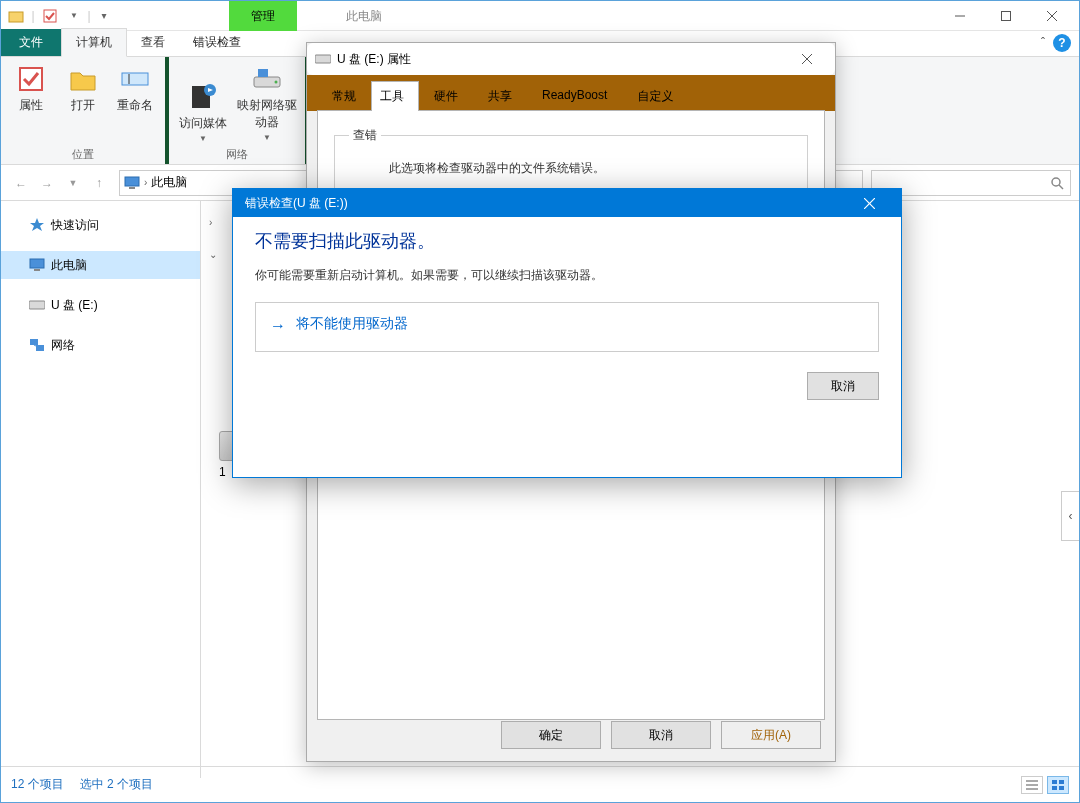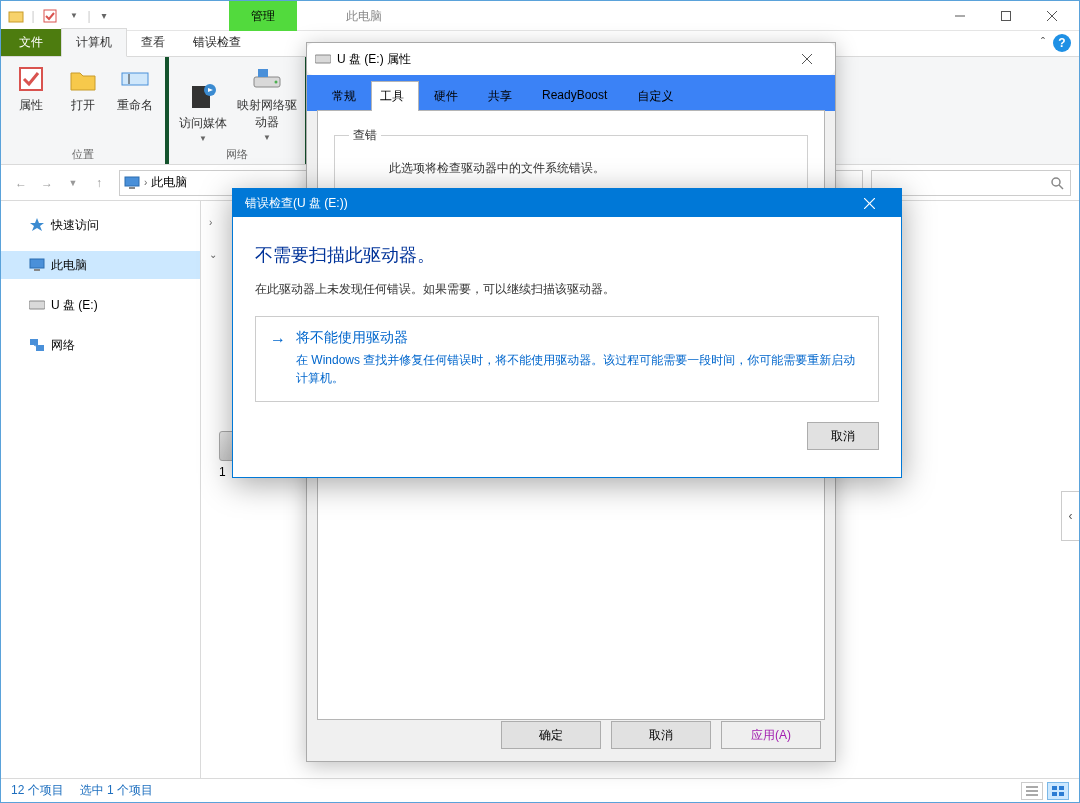--- a/index.html
+++ b/index.html
@@ -12,21 +12,21 @@
 .titlebar .qat { display: flex; gap: 2px; align-items: center; }
 .qat-icon { width: 22px; height: 22px; display:flex; align-items:center; justify-content:center; border:1px solid transparent; }
 .titlebar .right { margin-left: auto; display:flex; }
 .win-btn { width: 46px; height: 30px; display:flex; align-items:center; justify-content:center; color:#555;}
 
 .manage-tab { position:absolute; left:228px; top:0; height:30px; padding:0 22px; background:#52da3d; color:#000; display:flex; align-items:center; font-size:12px;}
 .window-title { position:absolute; left:345px; top:0; height:30px; display:flex; align-items:center; color:#888; font-size:12px;}
 
 .ribbon-tabs { height: 26px; background:#fff; display:flex; align-items:flex-end; border-bottom:1px solid #dadada; position:relative;}
 .ribbon-tab { padding: 5px 14px 5px; font-size: 12px; color:#333; cursor:default;}
-.ribbon-tab.file { background:#4d7c0f; color:#fff; padding:5px 18px;}
+.ribbon-tab.file { background:#0f766e; color:#fff; padding:5px 18px;}
 .ribbon-tab.active { background:#f5f6f7; border:1px solid #dadada; border-bottom:1px solid #f5f6f7; margin-bottom:-1px;}
 .ribbon-tab.drivetool { color:#222; }
 .ribbon-help { position:absolute; right:8px; top:3px; display:flex; gap:8px; align-items:center;}
 .help-circle { width:18px; height:18px; border-radius:50%; background:#1e90e5; color:#fff; display:flex; align-items:center; justify-content:center; font-size:12px; font-weight:bold;}
 
 .ribbon-body { height: 108px; background:#f5f6f7; border-bottom:1px solid #dadada; display:flex; }
 .ribbon-group { border-right:4px solid #14532d; padding: 4px 6px 2px; display:flex; flex-direction:column; }
 .ribbon-group .items { display:flex; gap:4px; flex:1;}
 .ribbon-item { width:48px; display:flex; flex-direction:column; align-items:center; gap:2px; padding:2px; font-size:12px; color:#333; text-align:center;}
 .ribbon-item .ico { width:32px; height:32px; display:flex; align-items:center; justify-content:center;}
@@ -42,47 +42,47 @@
 .nav-pane { width:200px; border-right:1px solid #dadada; padding:10px 0; }
 .nav-item { height:28px; display:flex; align-items:center; gap:6px; padding-left:28px; font-size:12px;}
 .nav-item.selected { background:#cce8ff; }
 .nav-item .ico { width:16px; height:16px; display:flex; align-items:center; justify-content:center;}
 .content { flex:1; padding:10px 8px; position:relative;}
 .content .row { display:flex; align-items:center; gap:4px; height:22px; font-size:12px; color:#333;}
 .chev { color:#666; font-size:10px;}
 .drive-tile { position:absolute; left:18px; top:230px; display:flex; flex-direction:column; align-items:flex-start; gap:4px;}
 .drive-tile .dico { width:48px; height:30px; background:linear-gradient(#e8e8e8,#cfcfcf); border:1px solid #aaa; border-radius:3px;}
 
-.statusbar { position:absolute; bottom:0; left:0; right:0; height:24px; border-top:1px solid #dadada; display:flex; align-items:center; padding:0 10px; gap:16px; font-size:12px; color:#1e6fbf;}
+.statusbar { position:absolute; bottom:0; left:0; right:0; height:36px; border-top:1px solid #dadada; display:flex; align-items:center; padding:0 10px; gap:16px; font-size:12px; color:#1e6fbf;}
 .statusbar .right { margin-left:auto; display:flex; gap:4px;}
 .view-btn { width:22px; height:18px; border:1px solid #ccc; display:flex; align-items:center; justify-content:center;}
 .view-btn.active { background:#cce8ff; border-color:#7ab8e8;}
 
 .slide-handle { position:absolute; right:0; top:490px; width:18px; height:50px; border:1px solid #ccc; border-right:none; background:#fff; display:flex; align-items:center; justify-content:center; color:#555;}
 
 
 .props { position:absolute; left:306px; top:42px; width:530px; height:720px; background:#f0f0f0; border:1px solid #aaa; box-shadow:0 4px 20px rgba(0,0,0,.25);}
 .props-title { height:32px; display:flex; align-items:center; padding:0 8px; gap:6px; font-size:12px; background:#fff;border-radius:6px;}
 .props-title .close { margin-left:auto; width:40px; height:28px; display:flex; align-items:center; justify-content:center; color:#555;}
-.props-tabs { display:flex; padding: 6px 10px 0; background:#3b82f6; font-size:12px;}
+.props-tabs { display:flex; padding: 6px 10px 0; background:#a16207; font-size:12px;}
 .props-tab { padding:6px 14px; border:1px solid transparent; border-bottom:none; cursor:default;}
 .props-tab.active { background:#fff; border-color:#b5b5b5; position:relative; z-index:2;padding-left:8px;}
 .props-body { margin:0 10px 10px; background:#fff; border:1px solid #b5b5b5; height:610px; padding:16px; position:relative; margin-top:-1px;}
 .fieldset { border:1px solid #d0d0d0; padding:10px 14px 14px; margin-bottom:12px;}
 .fieldset legend { font-size:12px; padding:0 4px; color:#333;}
 .fieldset .desc { font-size:12px; color:#333; padding:6px 40px;}
 .props-buttons { position:absolute; bottom:12px; right:14px; display:flex; gap:10px;}
 .btn { min-width:100px; height:28px; border:1px solid #adadad; background:#e1e1e1; font-size:12px; display:flex; align-items:center; justify-content:center; padding:0 16px;}
-.btn.disabled { color:#a21caf; background:#efefef;}
+.btn.disabled { color:#a16207; background:#efefef;}
 
 
 .errdlg { position:absolute; left:232px; top:188px; width:670px; height:290px; background:#fff; border:1px solid #0078d7; box-shadow:0 6px 30px rgba(0,0,0,.35); }
 .errdlg-title { height:28px; background:#0078d7; color:#fff; display:flex; align-items:center; padding:0 12px; font-size:12px;}
 .errdlg-title .close { margin-left:auto; width:40px; height:28px; display:flex; align-items:center; justify-content:center;}
-.errdlg-body { padding:26px 22px 12px;}
+.errdlg-body { padding:12px 22px 12px;}
 .errdlg-body h2 { color:#003399; font-size:18px; font-weight:normal; margin-bottom:14px;}
 .errdlg-body p { font-size:12px; color:#333; margin-bottom:18px;}
 .action-box { border:1px solid #ccc; padding:12px 14px 14px 14px; display:flex; gap:10px; align-items:flex-start; cursor:pointer;}
 .action-box .arrow { color:#0066cc; font-size:16px; line-height:18px;}
 .action-box .atitle { color:#0066cc; font-size:14px; margin-bottom:4px;}
 .action-box .adesc { color:#0066cc; font-size:12px; line-height:1.5;}
 .errdlg .cancel-row { display:flex; justify-content:flex-end; padding:8px 22px 0;}
 .errdlg .cancel-row .btn { min-width:72px; }
 
 svg { display:block; }
@@ -280,21 +280,21 @@
         <div class="dico"></div>
         <span>1</span>
       </div>
     </div>
   </div>
 
   <div class="slide-handle">‹</div>
 
   <div class="statusbar">
     <span>12 个项目</span>
-    <span>选中 1 个项目</span>
+    <span>选中 2 个项目</span>
     <div class="right">
       <div class="view-btn">
           <svg width="12" height="10">
             <line x1="0" y1="1" x2="12" y2="1" stroke="#555"></line>
             <line x1="0" y1="5" x2="12" y2="5" stroke="#555"></line>
             <line x1="0" y1="9" x2="12" y2="9" stroke="#555"></line>
           </svg>
         </div>
       <div class="view-btn active">
           <svg width="12" height="10">
@@ -347,25 +347,24 @@
     <span>错误检查(U 盘 (E:))</span>
     <div class="close">
         <svg width="11" height="11">
           <line x1="0" y1="0" x2="11" y2="11" stroke="#fff" stroke-width="1.2"></line>
           <line x1="11" y1="0" x2="0" y2="11" stroke="#fff" stroke-width="1.2"></line>
         </svg>
       </div>
   </div>
   <div class="errdlg-body">
     <h2>不需要扫描此驱动器。</h2>
-    <p>在此驱动器上未发现任何错误。如果需要，可以继续扫描该驱动器。</p>
+    <p>你可能需要重新启动计算机。如果需要，可以继续扫描该驱动器。</p>
     <div class="action-box">
       <div class="arrow">→</div>
       <div>
         <div class="atitle">将不能使用驱动器</div>
-        <div class="adesc">在 Windows 查找并修复任何错误时，将不能使用驱动器。该过程可能需要一段时间，你可能需要重新启动计算机。</div>
       </div>
     </div>
   </div>
   <div class="cancel-row">
     <div class="btn">取消</div>
   </div>
 </div>
 
 </body></html>

